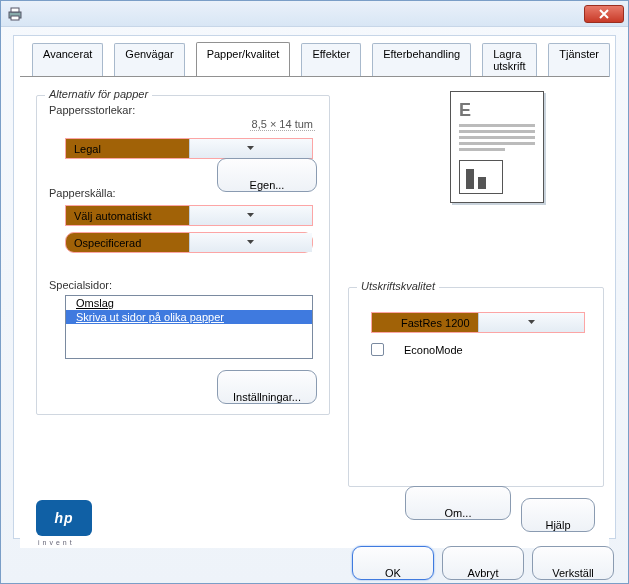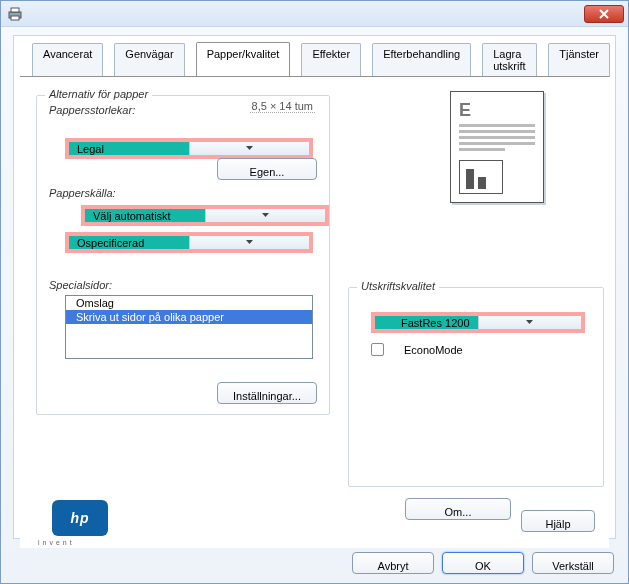--- a/index.html
+++ b/index.html
@@ -11,47 +11,47 @@
   .close-btn { width: 40px; height: 18px; background: linear-gradient(#e87a6a, #c83a28); border: 1px solid #9a2e20; border-radius: 3px; display: flex; align-items: center; justify-content: center; color: #fff; font-weight: bold; cursor: pointer; }
   .close-btn svg { width: 10px; height: 10px; }
   .content { position: absolute; top: 34px; left: 12px; right: 12px; bottom: 44px; background: #fff; border: 1px solid #c7d6e8; }
   .tabs { display: flex; padding: 6px 6px 0 6px; }
   .tab { padding: 4px 10px 5px; border: 1px solid #a8b9cc; border-bottom: none; background: #f2f6fb; margin-right: -1px; cursor: pointer; border-radius: 2px 2px 0 0; position: relative; top: 1px; margin-left: 12px; }
   .tab.active { background: #fff; z-index: 2; top: 0; padding-top: 5px; padding-bottom: 6px; border-color:#919191; }
   .tab-panel { border-top: 1px solid #919191; margin: 0 6px 6px 6px; height: calc(100% - 30px); position: relative; background: #fff; }
   .group { position: absolute; border: 1px solid #d0d7e0; border-radius: 2px; }
   .group-label { position: absolute; top: -8px; left: 8px; background: #fff; padding: 0 4px; font-size: 11px; color: #333; font-style: italic; }
   .paper-group { left: 16px; top: 18px; width: 294px; height: 320px; }
-  .row-label { display: block; margin: 6px 0 2px 12px; color: #333; font-style: italic; }
-  .size-info { position: absolute; right: 14px; top: 4px; color:#555; border-bottom:1px dotted #aaa; padding: 0 2px; }
-  .dropdown { display:flex; align-items:center; background: #14b8a6; border: 4px solid #fca5a5; height: 21px; cursor: pointer; }
+  .row-label { display: block; margin: 6px 0 2px 12px; color: #333; }
+  .size-info { position: absolute; right: 14px; top: 22px; color:#555; border-bottom:1px dotted #aaa; padding: 0 2px; }
+  .dropdown { display:flex; align-items:center; background: #a16207; border: 1px solid #fca5a5; height: 21px; cursor: pointer; }
   .dropdown span { flex:1; padding: 0 8px; }
   .dropdown .arrow { width: 17px; height: 100%; display:flex; align-items:center; justify-content:center; border-left: 1px solid #c0ccda; background:linear-gradient(#f7fafd,#e4ecf4);}
   .dd1 { margin: 22px 12px 0 28px; width: 248px; }
   .custom-btn { position:absolute; right:12px; top:62px; width:100px; }
-  .btn { height: 22px; background: linear-gradient(#fdfdfe,#eef2f7); border: 1px solid #8a9bb1; border-radius: 4px; cursor: pointer; text-align:center; line-height:20px; padding: 3px 8px;}
-  .dd2 { margin: 6px 12px 0 44px; width: 248px;}
-  .dd3 { margin: 6px 12px 0 28px; width: 248px;}
+  .btn { height: 22px; background: linear-gradient(#fdfdfe,#eef2f7); border: 1px solid #8a9bb1; border-radius: 9px; cursor: pointer; text-align:center; line-height:20px; padding: 16px 8px;}
+  .dd2 { margin: 6px 12px 0 28px; width: 248px;}
+  .dd3 { margin: 6px 12px 0 28px; width: 248px; border-radius: 9px;}
   .listbox { margin: 4px 12px 0 28px; width: 248px; height: 64px; border: 1px solid #7a8aa0; background:#fff; overflow:hidden;}
-  .listbox .item { padding: 1px 10px; cursor: pointer; }
+  .listbox .item { padding: 1px 10px; cursor: pointer; text-decoration: underline; }
   .listbox .item.selected { background: #3f7adf; color: #fff; }
   .settings-btn { position:absolute; right:12px; bottom:10px; width:100px;}
   .preview { position:absolute; left: 430px; top: 14px; width: 94px; height: 112px; border: 1px solid #555; background: #fff; box-shadow: 2px 2px 0 #c9d3dc; }
   .preview-inner { position:absolute; inset:4px; }
   .e-letter{position:absolute;left:4px;top:4px;font-size:18px;font-weight:bold;color:#777;}
   .lines{position:absolute;left:4px;top:28px;right:4px;}
   .lines div{height:3px;background:#bbb;margin-bottom:3px;}
   .chartbox{position:absolute;left:4px;bottom:4px;width:44px;height:34px;border:1px solid #555;}
   .chartbox .bar1{position:absolute;left:6px;bottom:4px;width:8px;height:20px;background:#555;}
   .chartbox .bar2{position:absolute;left:18px;bottom:4px;width:8px;height:12px;background:#555;}
   .quality-group { position:absolute; left: 328px; top: 210px; width: 256px; height: 200px; border: 1px solid #d0d7e0; border-radius:2px;text-align:right; }
   .ddq { margin: 24px 12px 0 22px; width: 214px; }
   .checkbox-row { margin: 10px 0 0 22px; display:flex; align-items:center; gap:20px;}
   .checkbox { width:13px;height:13px;border:1px solid #7a8aa0;background:#fff;border-radius:2px;cursor:pointer;}
-  .logo { position:absolute; left:32px; bottom:12px; width:56px; height:36px; background:#1060a5; border-radius:6px; display:flex; flex-direction:column; align-items:center; justify-content:center; color:#fff;}
+  .logo { position:absolute; left:16px; bottom:12px; width:56px; height:36px; background:#1060a5; border-radius:6px; display:flex; flex-direction:column; align-items:center; justify-content:center; color:#fff;}
   .logo .hp { font-size:14px; font-style:italic; font-weight:bold; letter-spacing:1px;}
   .logo-sub{position:absolute;left:18px;bottom:2px;font-size:7px;color:#667;letter-spacing:3px;}
   .about-btn{position:absolute;right:98px;bottom:28px;width:106px;}
   .help-btn{position:absolute;right:14px;bottom:16px;width:74px;}
   .bottom-bar { position:absolute; left:0; right:0; bottom:0; height:40px; display:flex; justify-content:flex-end; align-items:center; gap:8px; padding-right:14px;}
   .bottom-bar .btn{width:82px;}
   .bottom-bar .btn.default{border:1px solid #3f7adf; box-shadow:0 0 2px #6fa3ee;}
   .lbl-src{margin-top:28px;}
   .lbl-type{margin-top:14px;}
   .lbl-special{margin-top:26px;}
@@ -171,17 +171,17 @@
         <span class="hp">hp</span>
       </div>
       <span class="logo-sub">invent</span>
 
       <div class="btn about-btn">Om...</div>
       <div class="btn help-btn">Hjälp</div>
     </div>
   </div>
 
   <div class="bottom-bar">
+    <div class="btn default">OK</div>
     <div class="btn">Avbryt</div>
-    <div class="btn default">OK</div>
     <div class="btn">Verkställ</div>
   </div>
 </div>
 
 </body></html>

